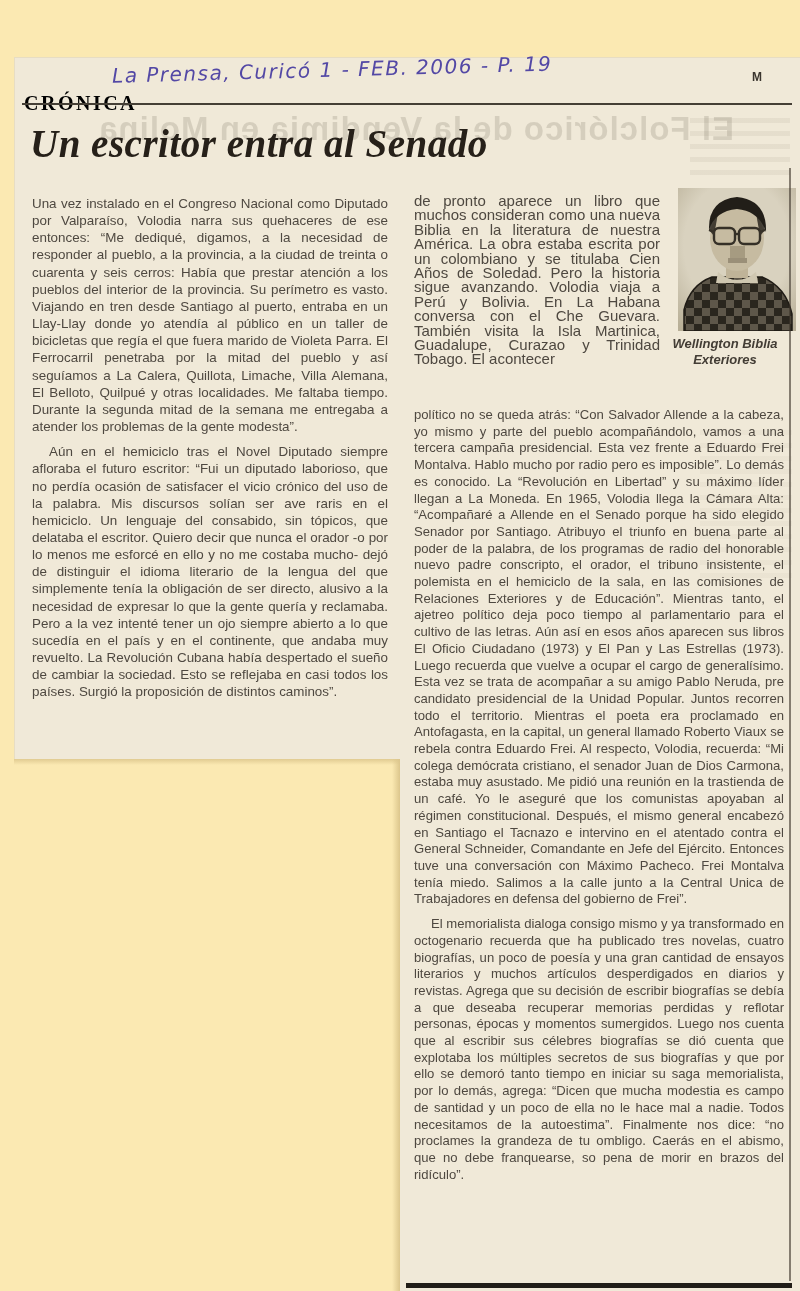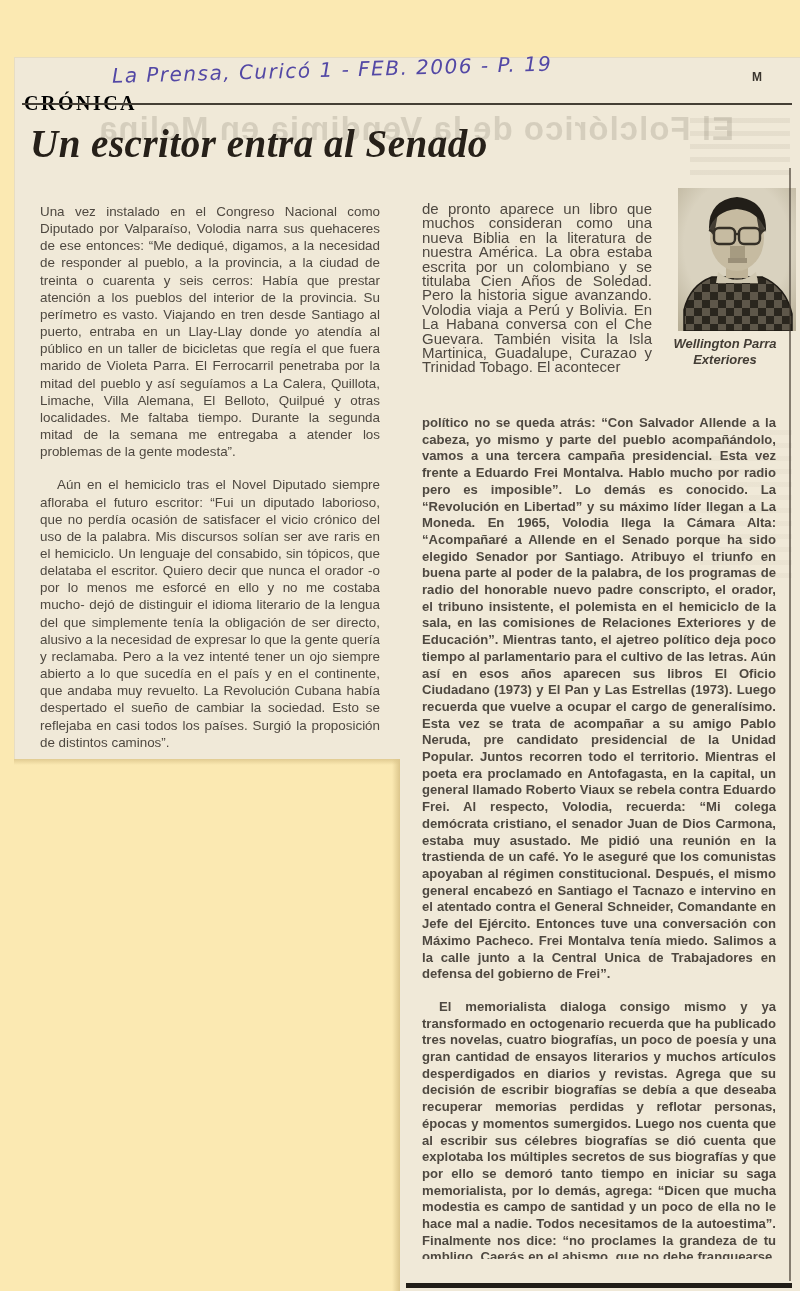--- a/index.html
+++ b/index.html
@@ -8,25 +8,25 @@
     background:#fbe9b2;
     font-family:"Liberation Sans", sans-serif;
   }
   .paper{position:absolute;background:#f0e9d8;}
   #paper-left{left:14px;top:57px;width:386px;height:701px;border-top:1px solid #e7ddc3;border-left:1px solid #e7ddc3;}
   #paper-right{left:400px;top:57px;width:400px;height:1234px;border-top:1px solid #e7ddc3;}
   .shadow-strip{position:absolute;pointer-events:none;}
   #shadow-left-bottom{left:14px;top:758px;width:386px;height:7px;background:linear-gradient(#dcc68c,rgba(220,198,140,0));}
   #shadow-right-left{left:392px;top:758px;width:8px;height:533px;background:linear-gradient(90deg,rgba(220,198,140,0),#dcc68c);}
   .newsprint{color:#4e4840;text-align:justify;position:absolute;overflow:hidden;}
-  .newsprint p{margin:16px;}
+  .newsprint p{margin:8px;}
   .newsprint p.indent{text-indent:17px;}
   #col-left{left:24px;top:187px;width:372px;height:572px;font-size:13.4px;line-height:17.15px;}
   #col-narrow{left:406px;top:186px;width:262px;height:216px;font-size:15px;line-height:14.4px;}
-  #col-wide{left:406px;top:399px;width:386px;height:860px;font-size:13.1px;line-height:16.7px;font-weight:bold;}
+  #col-wide{left:406px;top:399px;width:386px;height:860px;font-size:13.1px;line-height:16.7px;}
   #section-label{
     position:absolute;left:24px;top:92px;
     font-family:"Liberation Serif", serif;font-size:20px;font-weight:600;
     letter-spacing:2.5px;color:#000000;
   }
   #header-rule{position:absolute;left:22px;top:103px;width:770px;height:2px;background:#453f35;}
   #corner-letter{position:absolute;left:752px;top:70px;font-size:12px;font-weight:bold;color:#3a352e;}
   #handwriting{
     position:absolute;left:112px;top:56px;width:560px;
     font-family:"DejaVu Sans", sans-serif;font-style:italic;
@@ -118,21 +118,21 @@
     <rect x="61" y="40" width="21" height="16" rx="5" fill="none" stroke="#353027" stroke-width="2.4"></rect>
     <line x1="57" y1="46" x2="61" y2="46" stroke="#353027" stroke-width="2.4"></line>
     <line x1="36" y1="44" x2="31" y2="42" stroke="#353027" stroke-width="2"></line>
     <line x1="82" y1="44" x2="87" y2="42" stroke="#353027" stroke-width="2"></line>
 
     <rect x="52" y="58" width="15" height="12" fill="#8d8268" opacity="0.55"></rect>
     <rect x="50" y="70" width="19" height="5" fill="#6e6450" opacity="0.5"></rect>
   </svg>
 </div>
 <div id="photo-caption">
-  <div>Wellington Parra</div>
+  <div>Wellington Biblia</div>
   <div>Exteriores</div>
 </div>
 
 <div class="newsprint" id="col-wide">
   <p>político no se queda atrás: “Con Salvador Allende a la cabeza, yo mismo y parte del pueblo acompañándolo, vamos a una tercera campaña presidencial. Esta vez frente a Eduardo Frei Montalva. Hablo mucho por radio pero es imposible”. Lo demás es conocido. La “Revolución en Libertad” y su máximo líder llegan a La Moneda. En 1965, Volodia llega la Cámara Alta: “Acompañaré a Allende en el Senado porque ha sido elegido Senador por Santiago. Atribuyo el triunfo en buena parte al poder de la palabra, de los programas de radio del honorable nuevo padre conscripto, el orador, el tribuno insistente, el polemista en el hemiciclo de la sala, en las comisiones de Relaciones Exteriores y de Educación”. Mientras tanto, el ajetreo político deja poco tiempo al parlamentario para el cultivo de las letras. Aún así en esos años aparecen sus libros El Oficio Ciudadano (1973) y El Pan y Las Estrellas (1973). Luego recuerda que vuelve a ocupar el cargo de generalísimo. Esta vez se trata de acompañar a su amigo Pablo Neruda, pre candidato presidencial de la Unidad Popular. Juntos recorren todo el territorio. Mientras el poeta era proclamado en Antofagasta, en la capital, un general llamado Roberto Viaux se rebela contra Eduardo Frei. Al respecto, Volodia, recuerda: “Mi colega demócrata cristiano, el senador Juan de Dios Carmona, estaba muy asustado. Me pidió una reunión en la trastienda de un café. Yo le aseguré que los comunistas apoyaban al régimen constitucional. Después, el mismo general encabezó en Santiago el Tacnazo e intervino en el atentado contra el General Schneider, Comandante en Jefe del Ejército. Entonces tuve una conversación con Máximo Pacheco. Frei Montalva tenía miedo. Salimos a la calle junto a la Central Unica de Trabajadores en defensa del gobierno de Frei”.</p>
   <p class="indent">El memorialista dialoga consigo mismo y ya transformado en octogenario recuerda que ha publicado tres novelas, cuatro biografías, un poco de poesía y una gran cantidad de ensayos literarios y muchos artículos desperdigados en diarios y revistas. Agrega que su decisión de escribir biografías se debía a que deseaba recuperar memorias perdidas y reflotar personas, épocas y momentos sumergidos. Luego nos cuenta que al escribir sus célebres biografías se dió cuenta que explotaba los múltiples secretos de sus biografías y que por ello se demoró tanto tiempo en iniciar su saga memorialista, por lo demás, agrega: “Dicen que mucha modestia es campo de santidad y un poco de ella no le hace mal a nadie. Todos necesitamos de la autoestima”. Finalmente nos dice: “no proclames la grandeza de tu ombligo. Caerás en el abismo, que no debe franquearse, so pena de morir en brazos del ridículo”.</p>
 </div>
 
 <div id="v-rule"></div>
 

